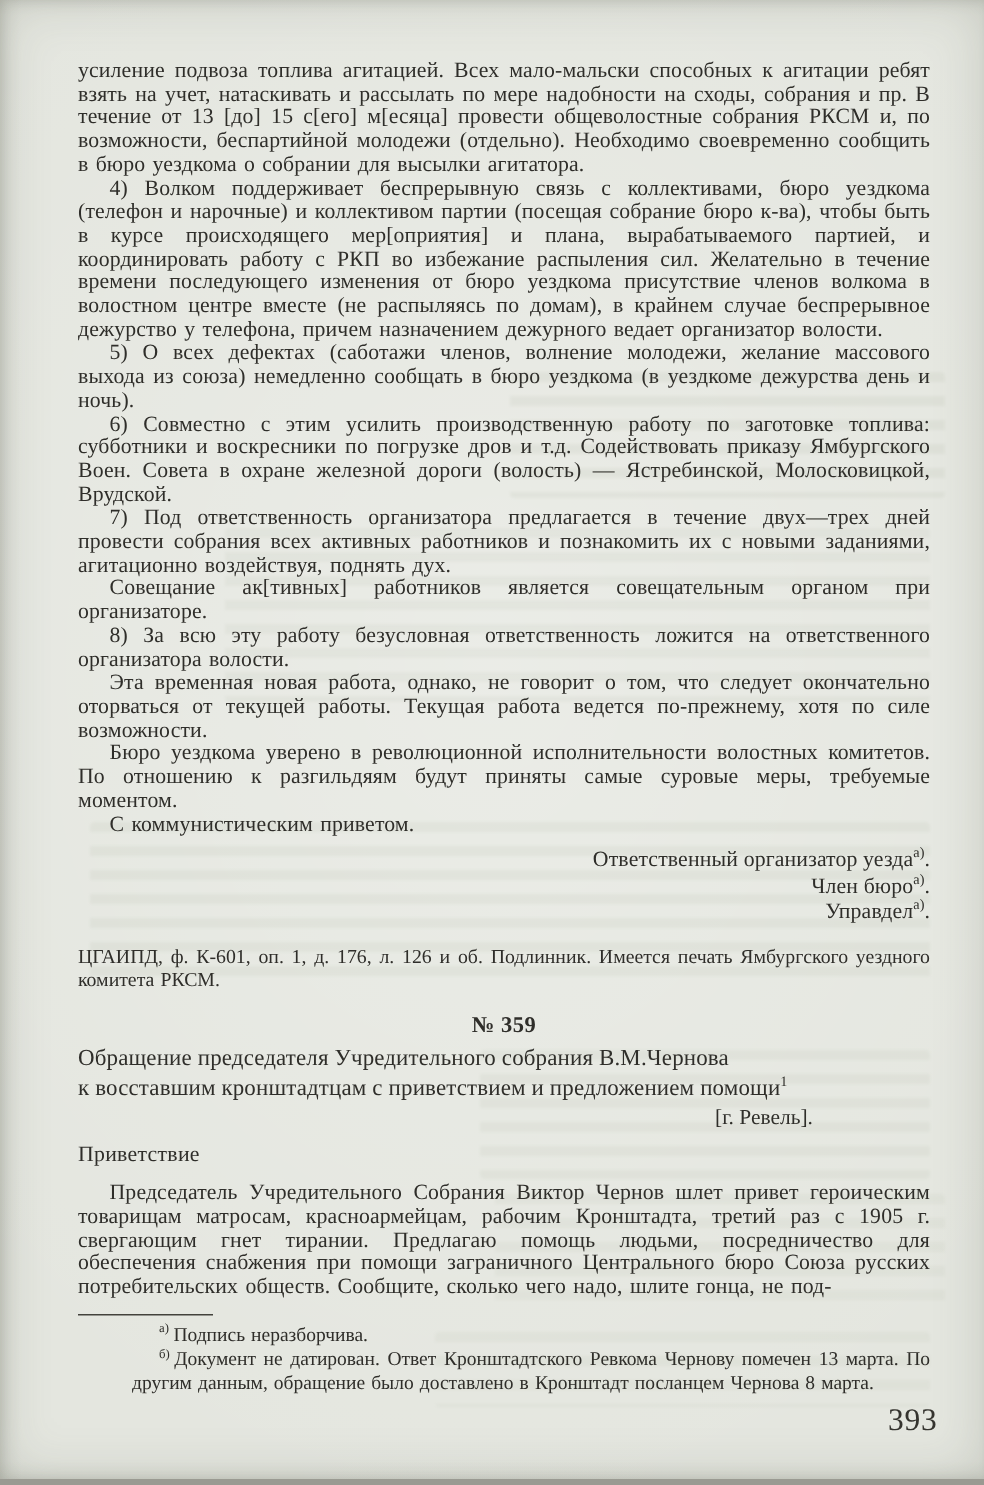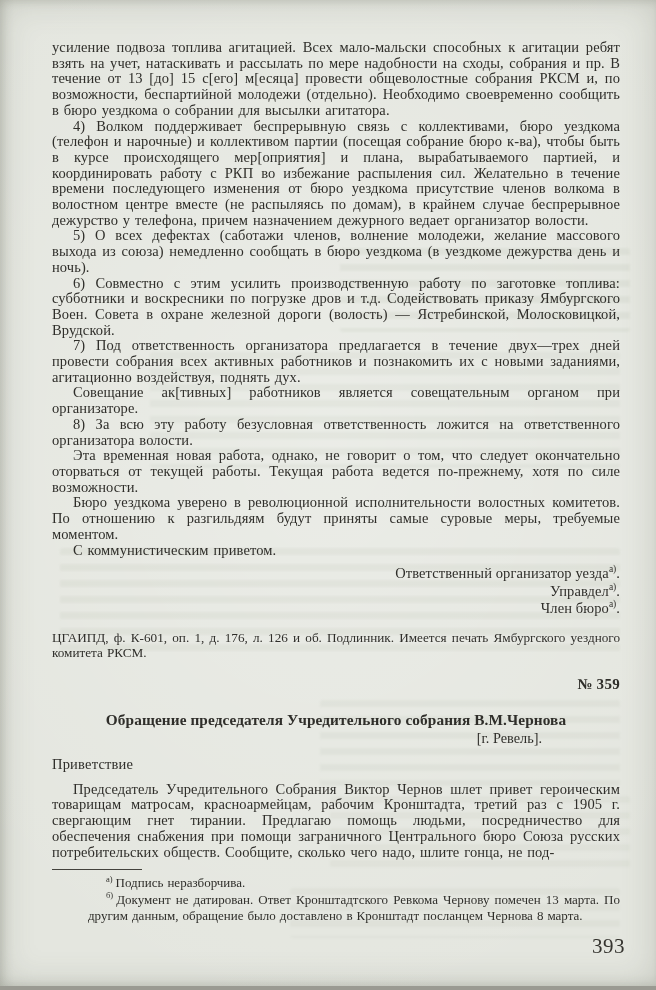--- a/index.html
+++ b/index.html
@@ -48,29 +48,28 @@
   }
   .source{
     margin-top:12px;
     font-size:13.2px;
     line-height:15.5px;
     text-align:justify;
     word-spacing:0.8px;
   }
   .docnum{
     margin-top:15px;
-    text-align:right;
+    text-align:center;
     font-weight:bold;
     font-size:15px;
     letter-spacing:0.3px;
   }
   .doctitle{
-    margin-top:17px;
-    text-align:center;
-    font-weight:bold;
+    margin-top:3px;
+    font-weight:normal;
     font-size:15.3px;
     line-height:20.5px;
     letter-spacing:0.1px;
   }
   .dateline{
     margin-top:15px;
     text-align:right;
     padding-right:78px;
     font-size:14.3px;
     line-height:16.5px;
@@ -150,30 +149,31 @@
     <p class="body">6) Совместно с этим усилить производственную работу по заготовке топлива: субботники и воскресники по погрузке дров и т.д. Содействовать приказу Ямбургского Воен. Совета в охране железной дороги (волость) — Ястребинской, Молосковицкой, Врудской.</p>
     <p class="body">7) Под ответственность организатора предлагается в течение двух—трех дней провести собрания всех активных работников и познакомить их с новыми заданиями, агитационно воздействуя, поднять дух.</p>
     <p class="body">Совещание ак[тивных] работников является совещательным органом при организаторе.</p>
     <p class="body">8) За всю эту работу безусловная ответственность ложится на ответственного организатора волости.</p>
     <p class="body">Эта временная новая работа, однако, не говорит о том, что следует окончательно оторваться от текущей работы. Текущая работа ведется по-прежнему, хотя по силе возможности.</p>
     <p class="body">Бюро уездкома уверено в революционной исполнительности волостных комитетов. По отношению к разгильдяям будут приняты самые суровые меры, требуемые моментом.</p>
     <p class="body">С коммунистическим приветом.</p>
 
     <div class="signatures">
       <div><span>Ответственный организатор уезда</span><sup>а)</sup><span>.</span></div>
+      <div><span>Член бюро</span><sup>а)</sup><span>.</span></div>
       <div><span>Управдел</span><sup>а)</sup><span>.</span></div>
-      <div><span>Член бюро</span><sup>а)</sup><span>.</span></div>
     </div>
 
     <p class="source">ЦГАИПД, ф. К-601, оп. 1, д. 176, л. 126 и об. Подлинник. Имеется печать Ямбургского уездного комитета РКСМ.</p>
 
     <div class="docnum">№ 359</div>
 
     <div class="doctitle">
       <div>Обращение председателя Учредительного собрания В.М.Чернова</div>
+      <div><span>к восставшим кронштадтцам с приветствием и предложением помощи</span><sup>1</sup></div>
     </div>
 
     <div class="placeline">[г. Ревель].</div>
 
     <div class="subheading">Приветствие</div>
 
     <p class="body body359">Председатель Учредительного Собрания Виктор Чернов шлет привет героическим товарищам матросам, красноармейцам, рабочим Кронштадта, третий раз с 1905 г. свергающим гнет тирании. Предлагаю помощь людьми, посредничество для обеспечения снабжения при помощи заграничного Центрального бюро Союза русских потребительских обществ. Сообщите, сколько чего надо, шлите гонца, не под-</p>
 
     <div class="fnrule"></div>
 

